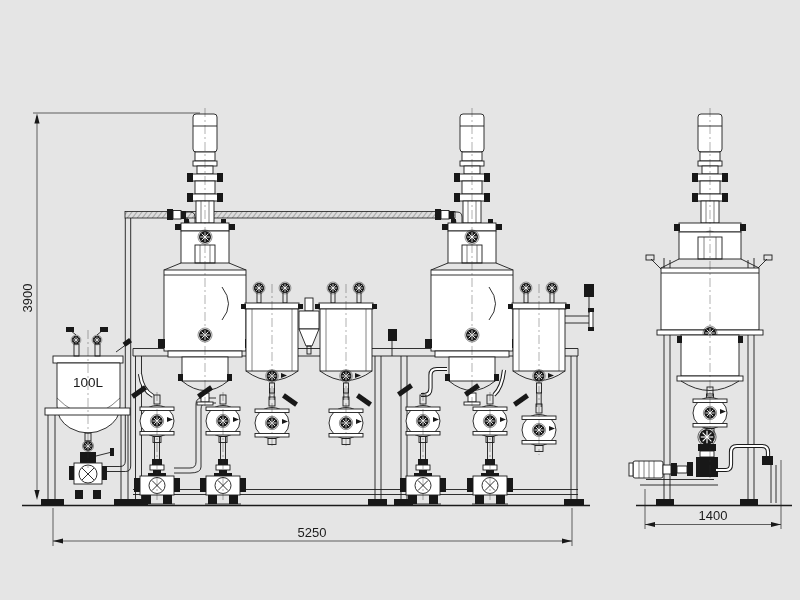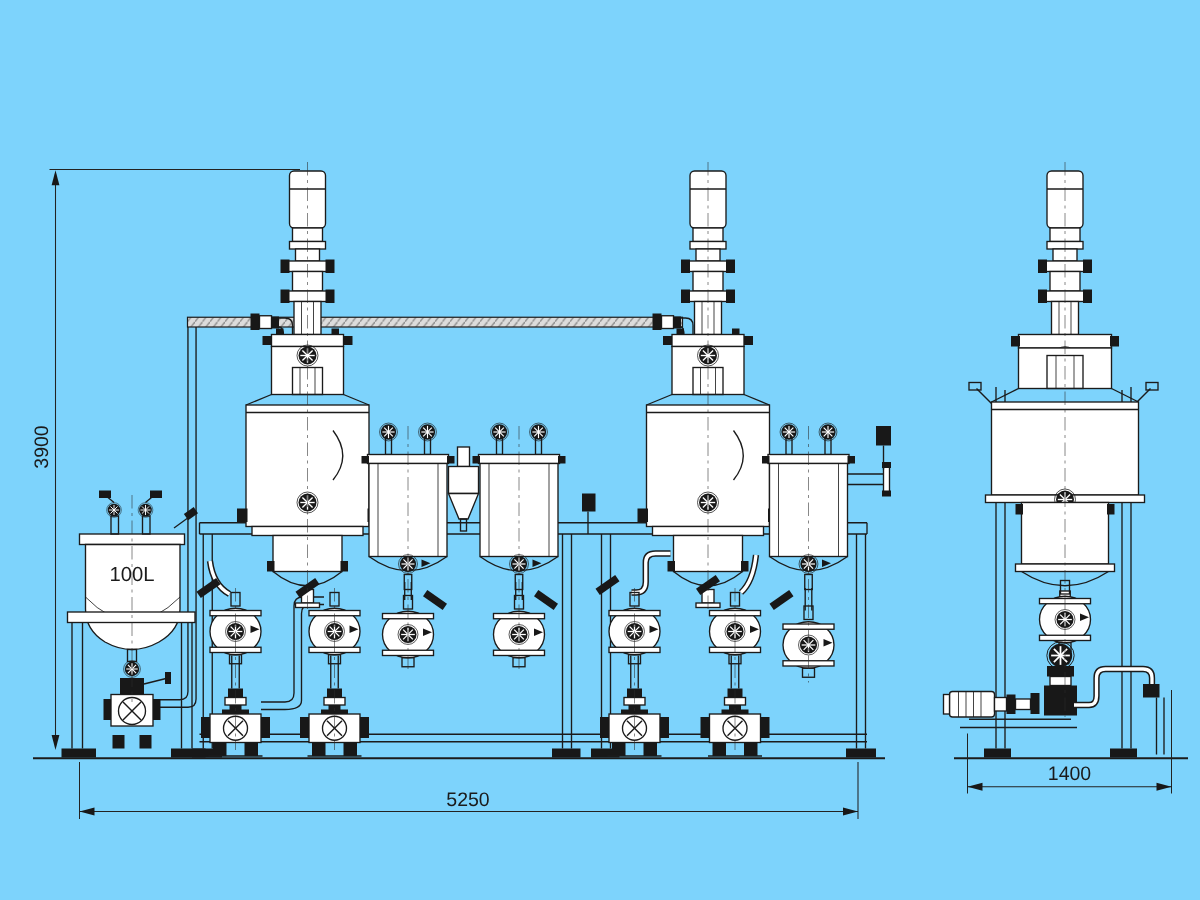--- a/index.html
+++ b/index.html
@@ -1,16 +1,16 @@
 <!DOCTYPE html>
 <html><head>
 <meta charset="utf-8">
 <style>
   html,body{margin:0;padding:0;background:#ffffff;}
-  .stage{width:800px;height:600px;background:#7dd3fc;overflow:hidden;}
+  .stage{width:800px;height:600px;background:#e5e5e5;overflow:hidden;}
   svg{display:block;}
   .ln{fill:none;stroke:#1b1b1b;stroke-width:.9;}
   .lnw{fill:#ffffff;stroke:#1b1b1b;stroke-width:.9;}
   .thk{stroke-width:1.3;}
   .thin{stroke-width:.55;}
   .fil{fill:#181818;stroke:none;}
   .dim{fill:none;stroke:#222222;stroke-width:.7;}
   .cl{fill:none;stroke:#2a2a2a;stroke-width:.5;stroke-dasharray:9 3 2 3;opacity:.75;}
   .pw{fill:none;stroke:#1b1b1b;stroke-width:4.2;}
   .pc{fill:none;stroke:#ffffff;stroke-width:2.2;}

